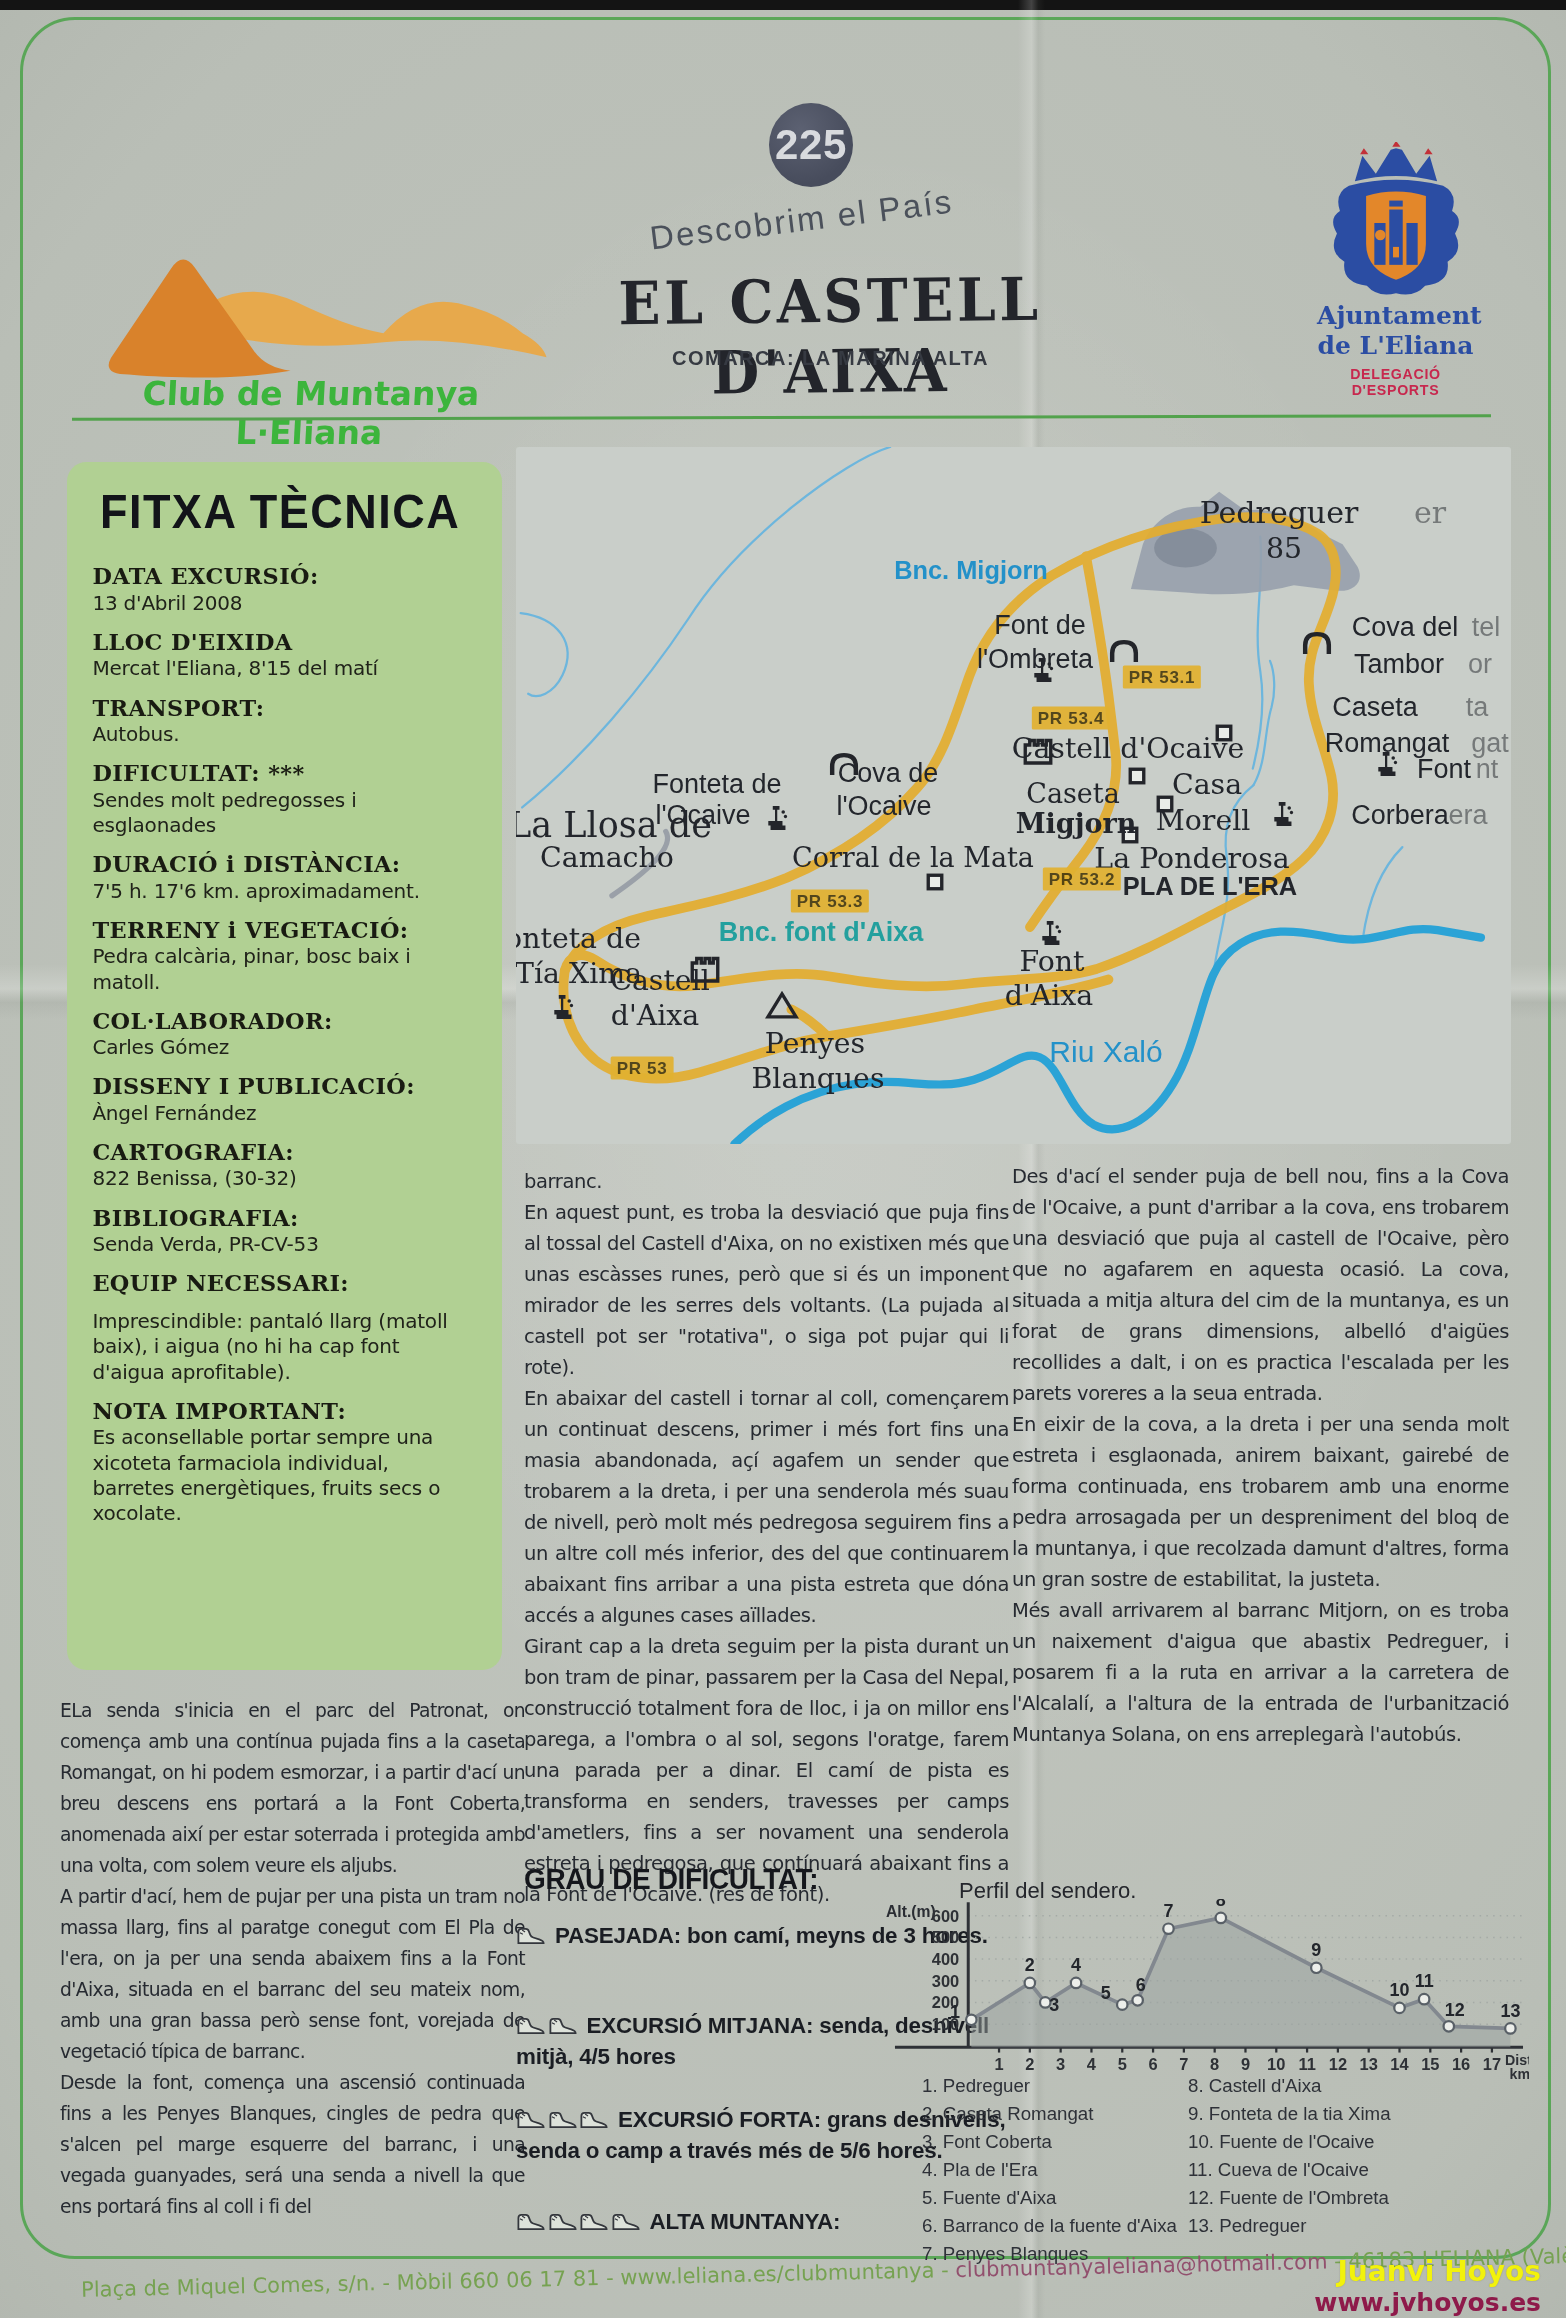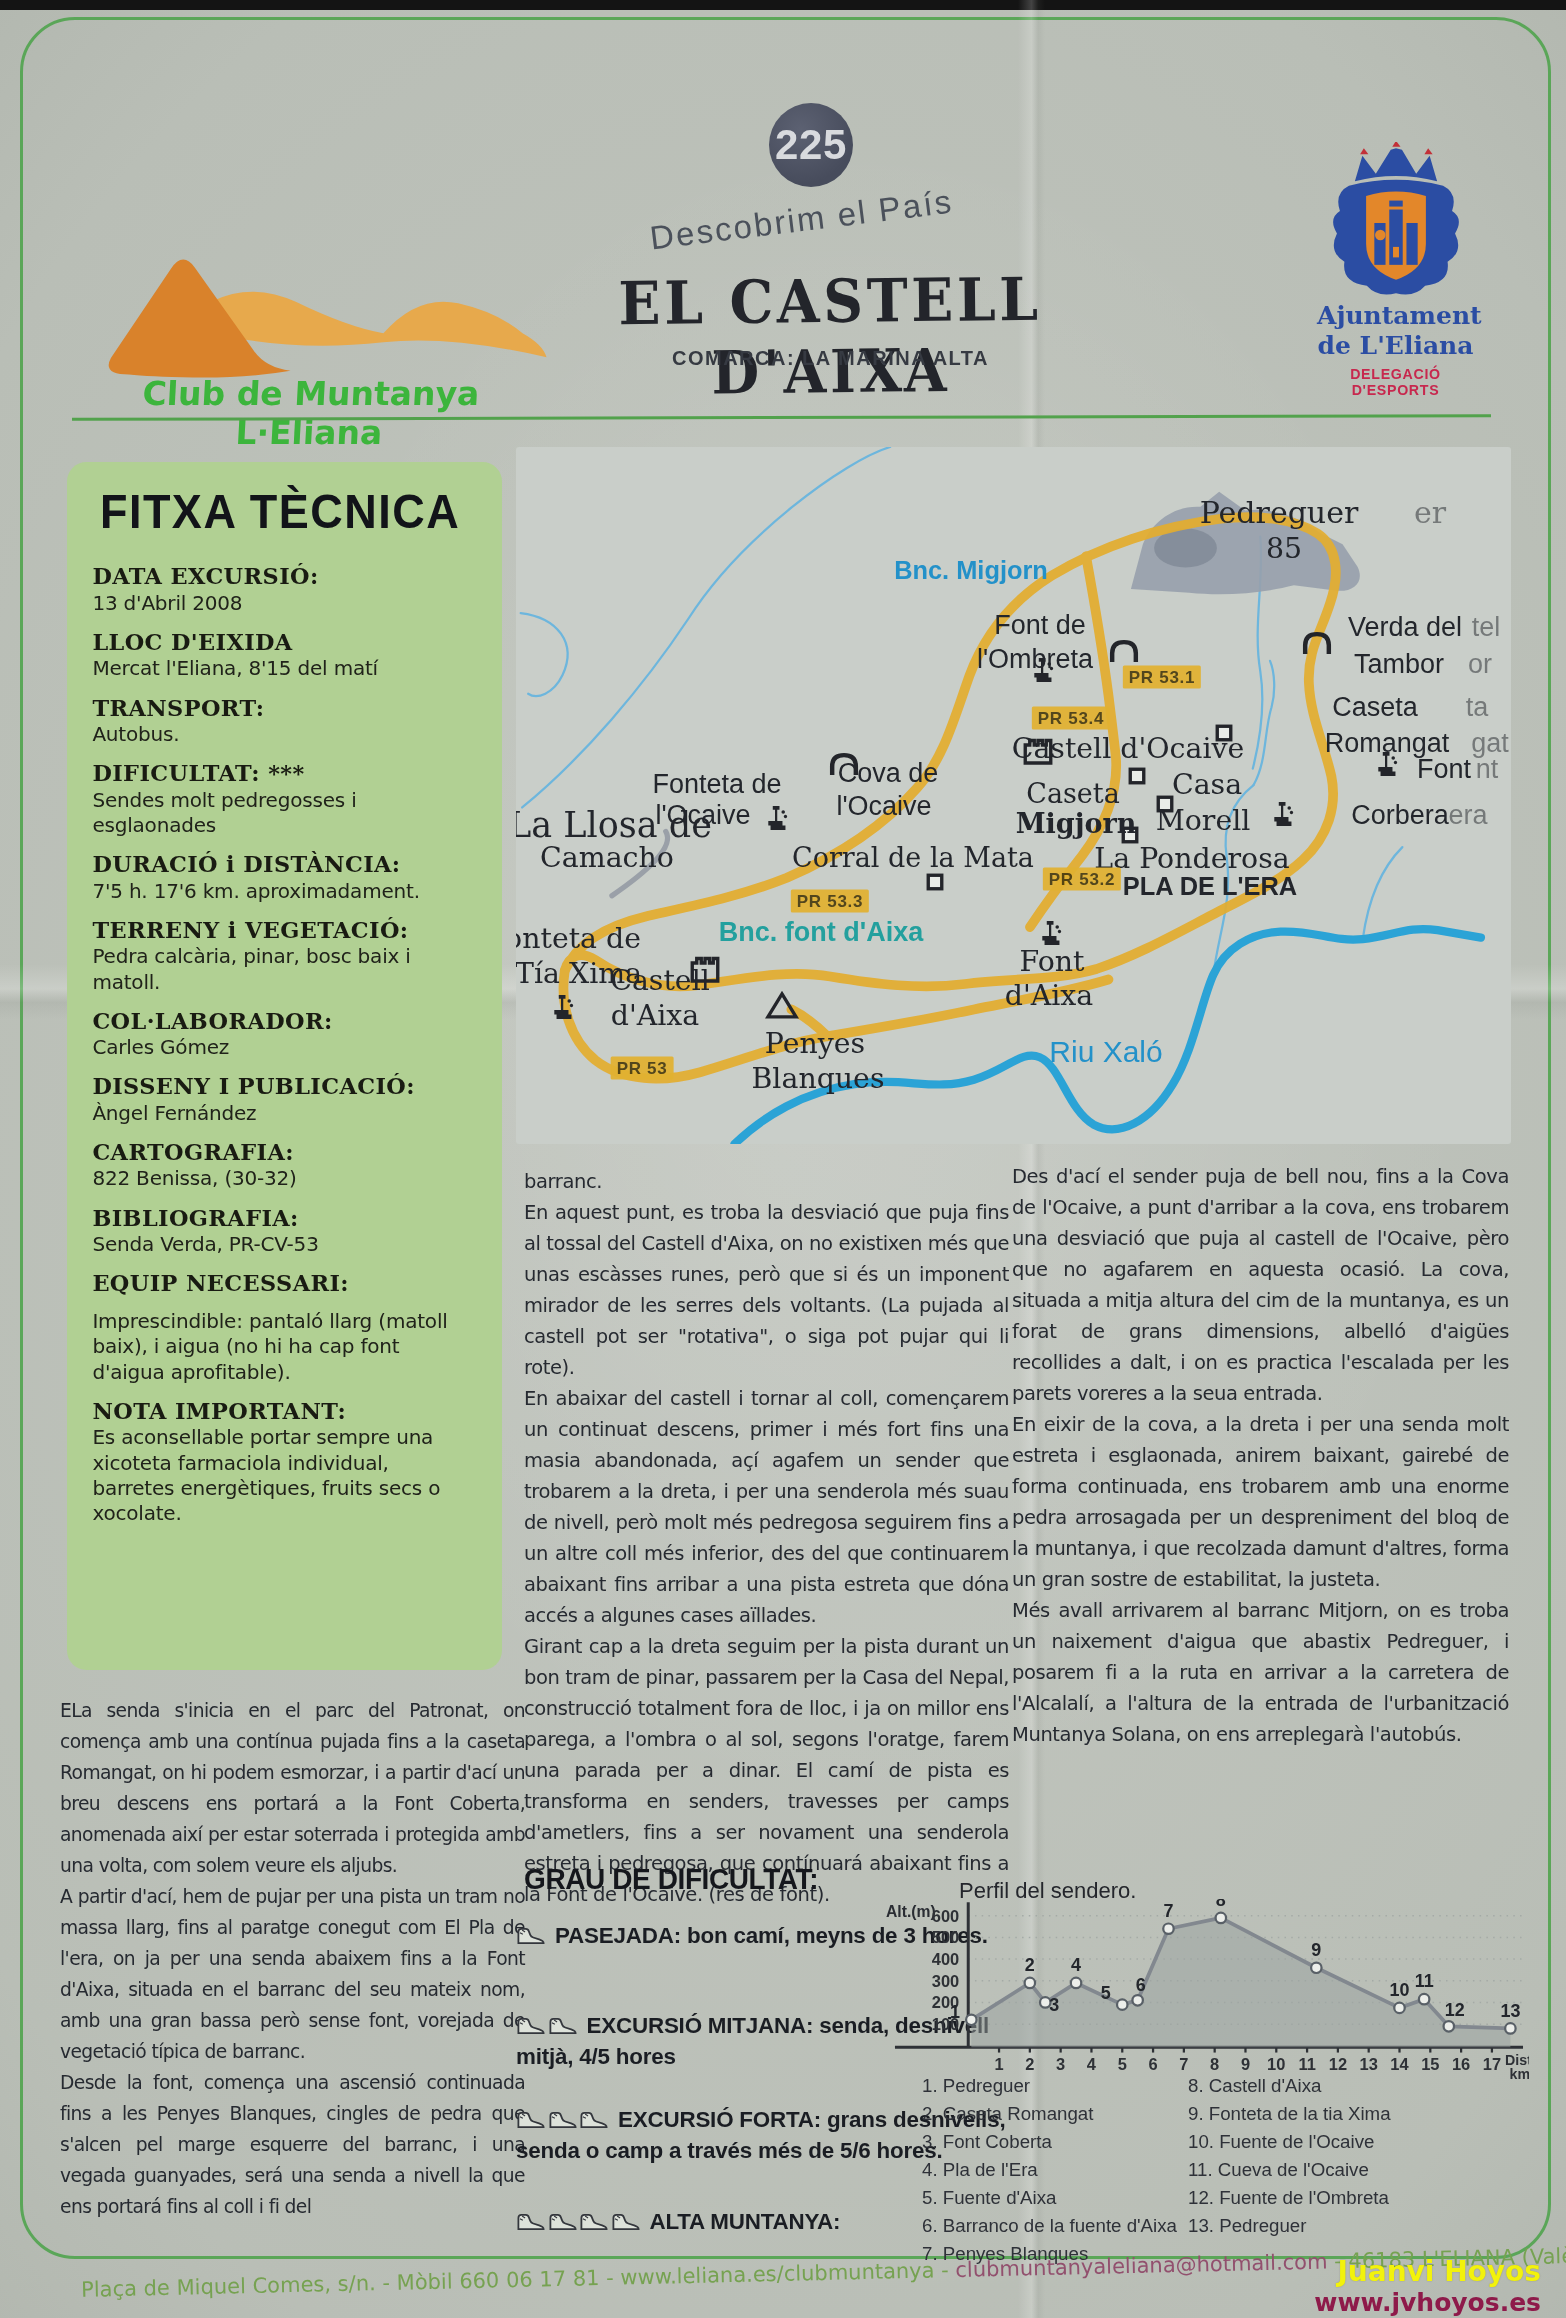--- a/index.html
+++ b/index.html
@@ -271,21 +271,21 @@
         <div class="mlab sans" style="left: 519px; top: 212px; font-size: 27px;">l'Ombreta</div>
         <div class="mlab sans" style="left: 372px; top: 326px; font-size: 27px;">Cova de</div>
         <div class="mlab sans" style="left: 368px; top: 359px; font-size: 27px;">l'Ocaive</div>
         <div class="mlab sans" style="left: 201px; top: 337px; font-size: 27px;">Fonteta de</div>
         <div class="mlab sans" style="left: 187px; top: 368px; font-size: 27px;">l'Ocaive</div>
         <div class="mlab serif" style="left: 94px; top: 378px; font-size: 35px; text-align: center;">La Llosa de</div>
         <div class="mlab serif" style="left: 91px; top: 411px; font-size: 28.4px;">Camacho</div>
         <div class="mlab serif" style="left: 763px; top: 66px; font-size: 30px;">Pedreguer</div>
         <div class="mlab serif ghost" style="left: 914px; top: 66px; font-size: 30px;">er</div>
         <div class="mlab serif" style="left: 768px; top: 102px; font-size: 28.4px;">85</div>
-        <div class="mlab sans" style="left: 889px; top: 180px; font-size: 27px;">Verda del</div>
+        <div class="mlab sans" style="left: 889px; top: 180px; font-size: 27px;">Cova del</div>
         <div class="mlab sans ghost" style="left: 970px; top: 180px; font-size: 27px;">tel</div>
         <div class="mlab sans" style="left: 883px; top: 217px; font-size: 27px;">Tambor</div>
         <div class="mlab sans ghost" style="left: 964px; top: 217px; font-size: 27px;">or</div>
         <div class="mlab sans" style="left: 859px; top: 260px; font-size: 27px;">Caseta</div>
         <div class="mlab sans ghost" style="left: 961px; top: 260px; font-size: 27px;">ta</div>
         <div class="mlab sans" style="left: 871px; top: 296px; font-size: 27px;">Romangat</div>
         <div class="mlab sans ghost" style="left: 974px; top: 296px; font-size: 27px;">gat</div>
         <div class="mlab sans" style="left: 928px; top: 322px; font-size: 27px;">Font</div>
         <div class="mlab sans ghost" style="left: 971px; top: 322px; font-size: 27px;">nt</div>
         <div class="mlab sans" style="left: 884px; top: 368px; font-size: 27px;">Corbera</div>

